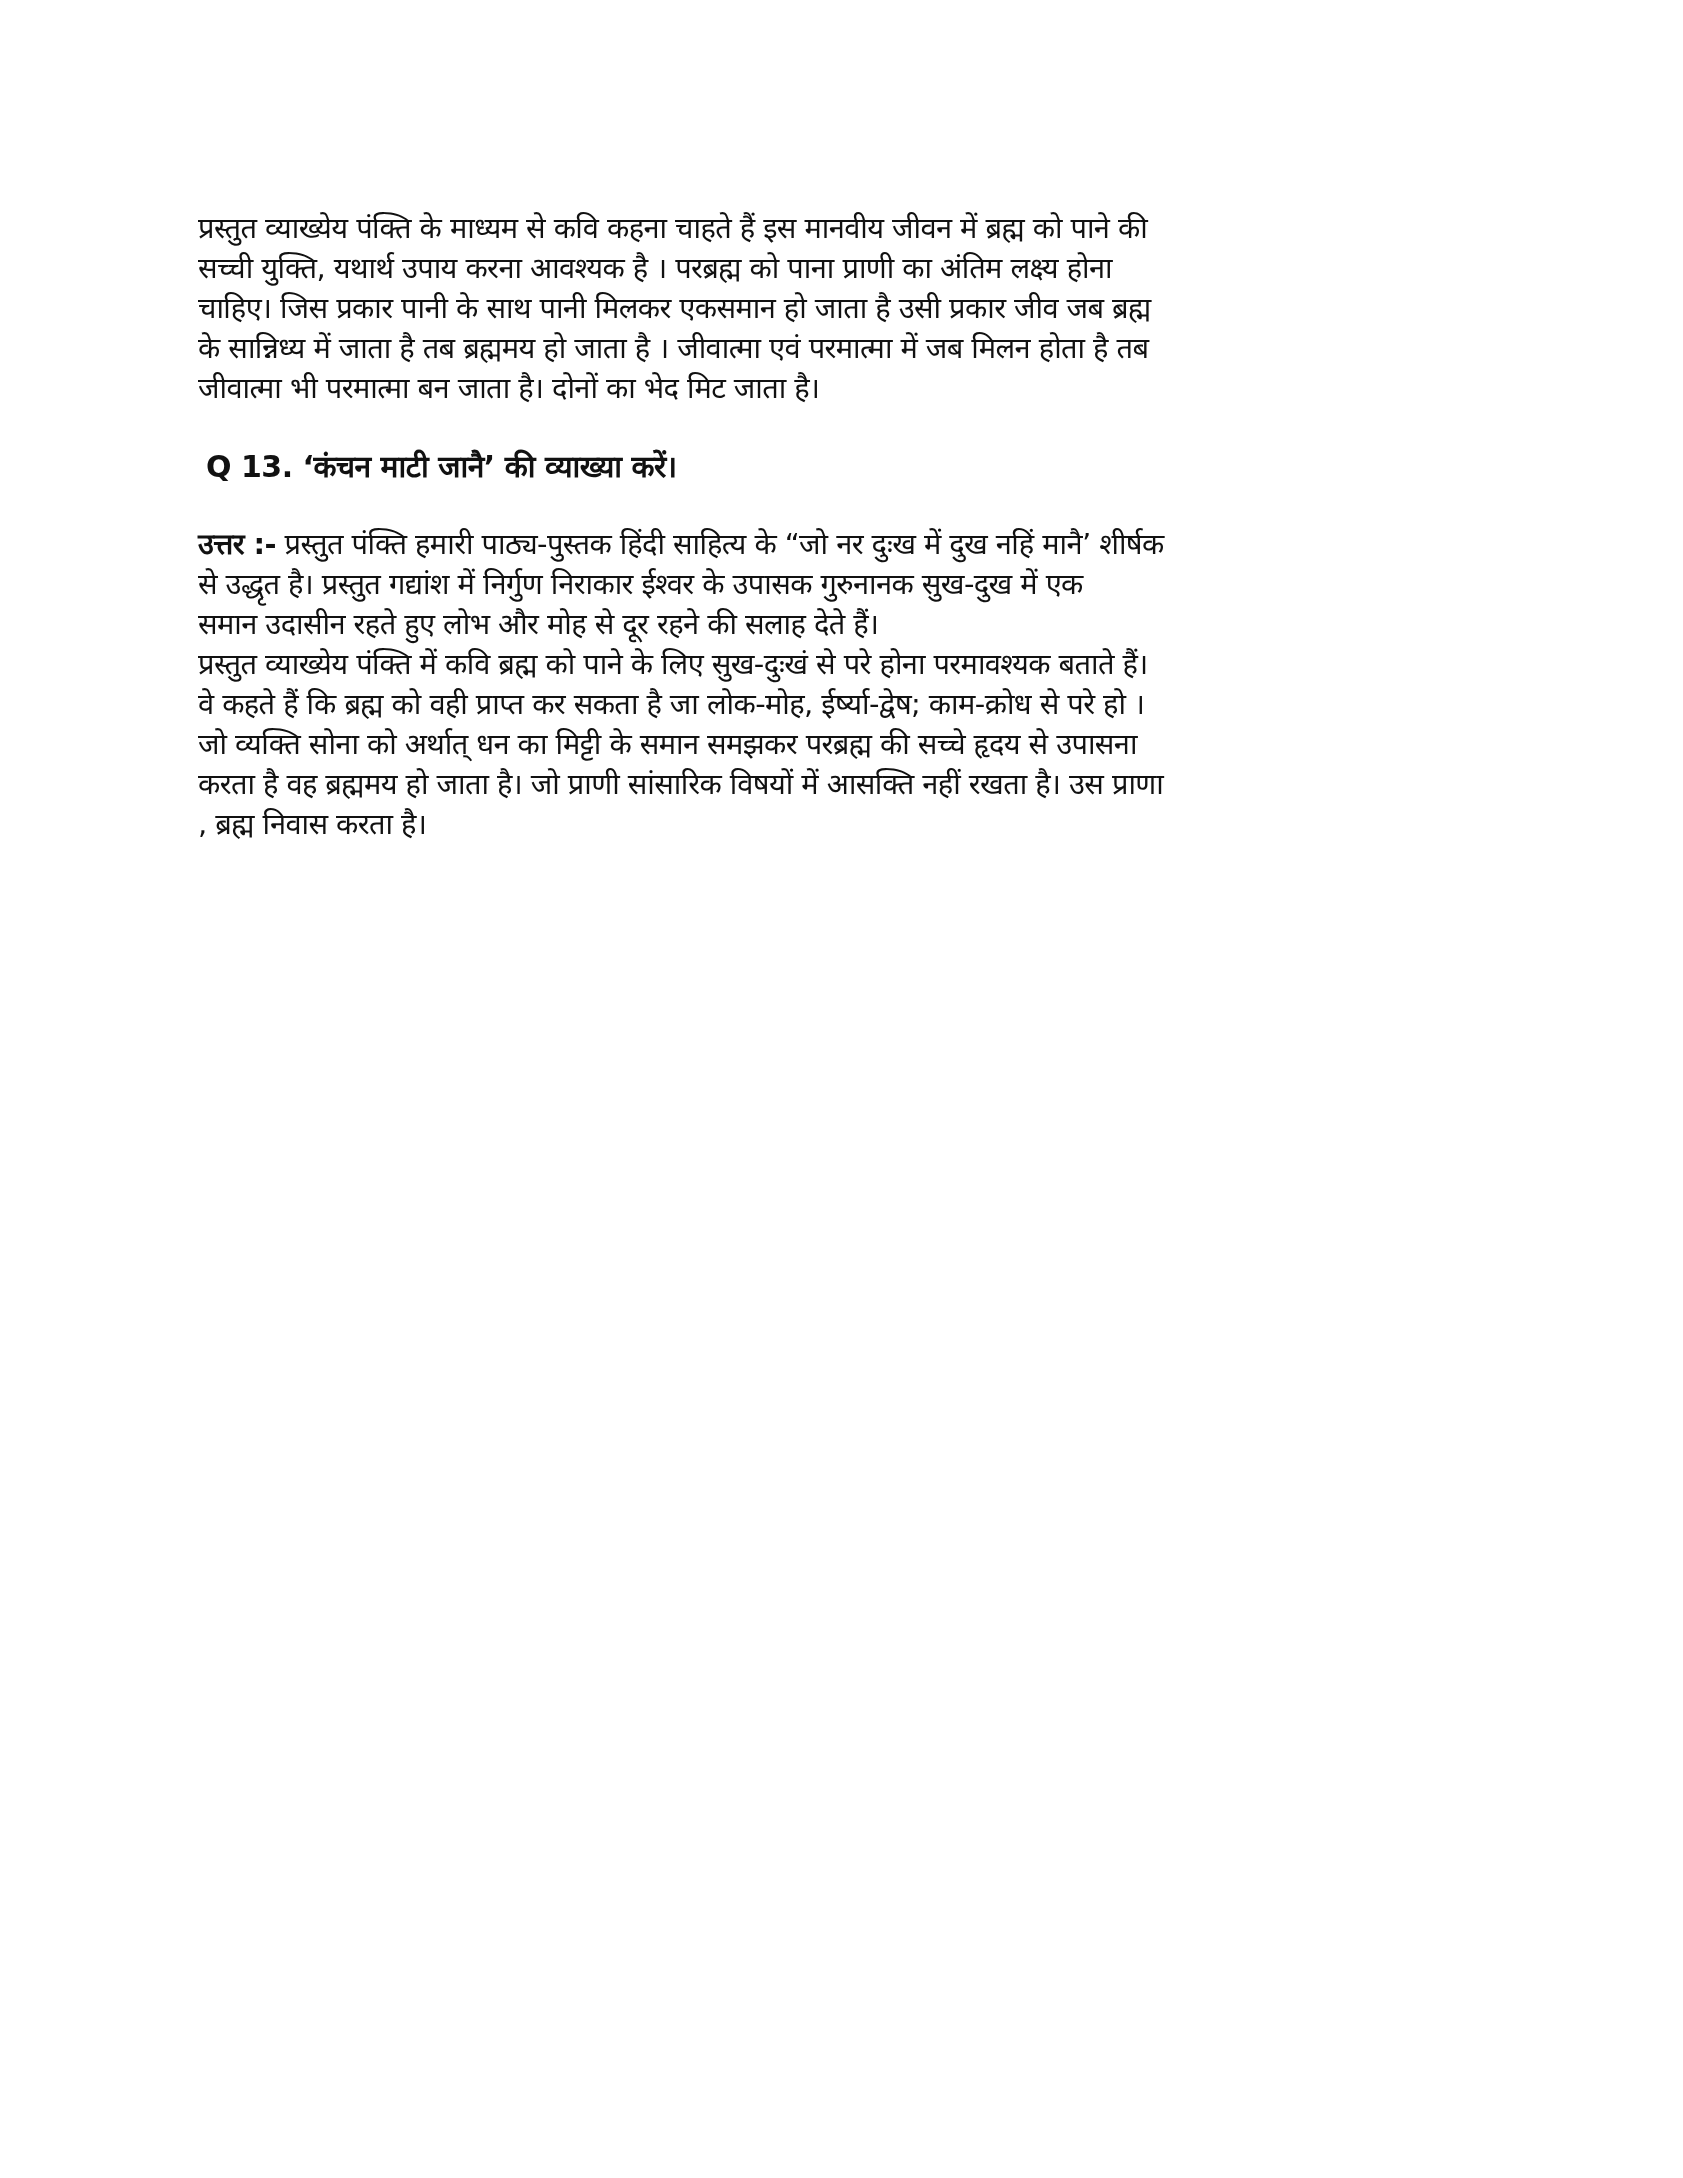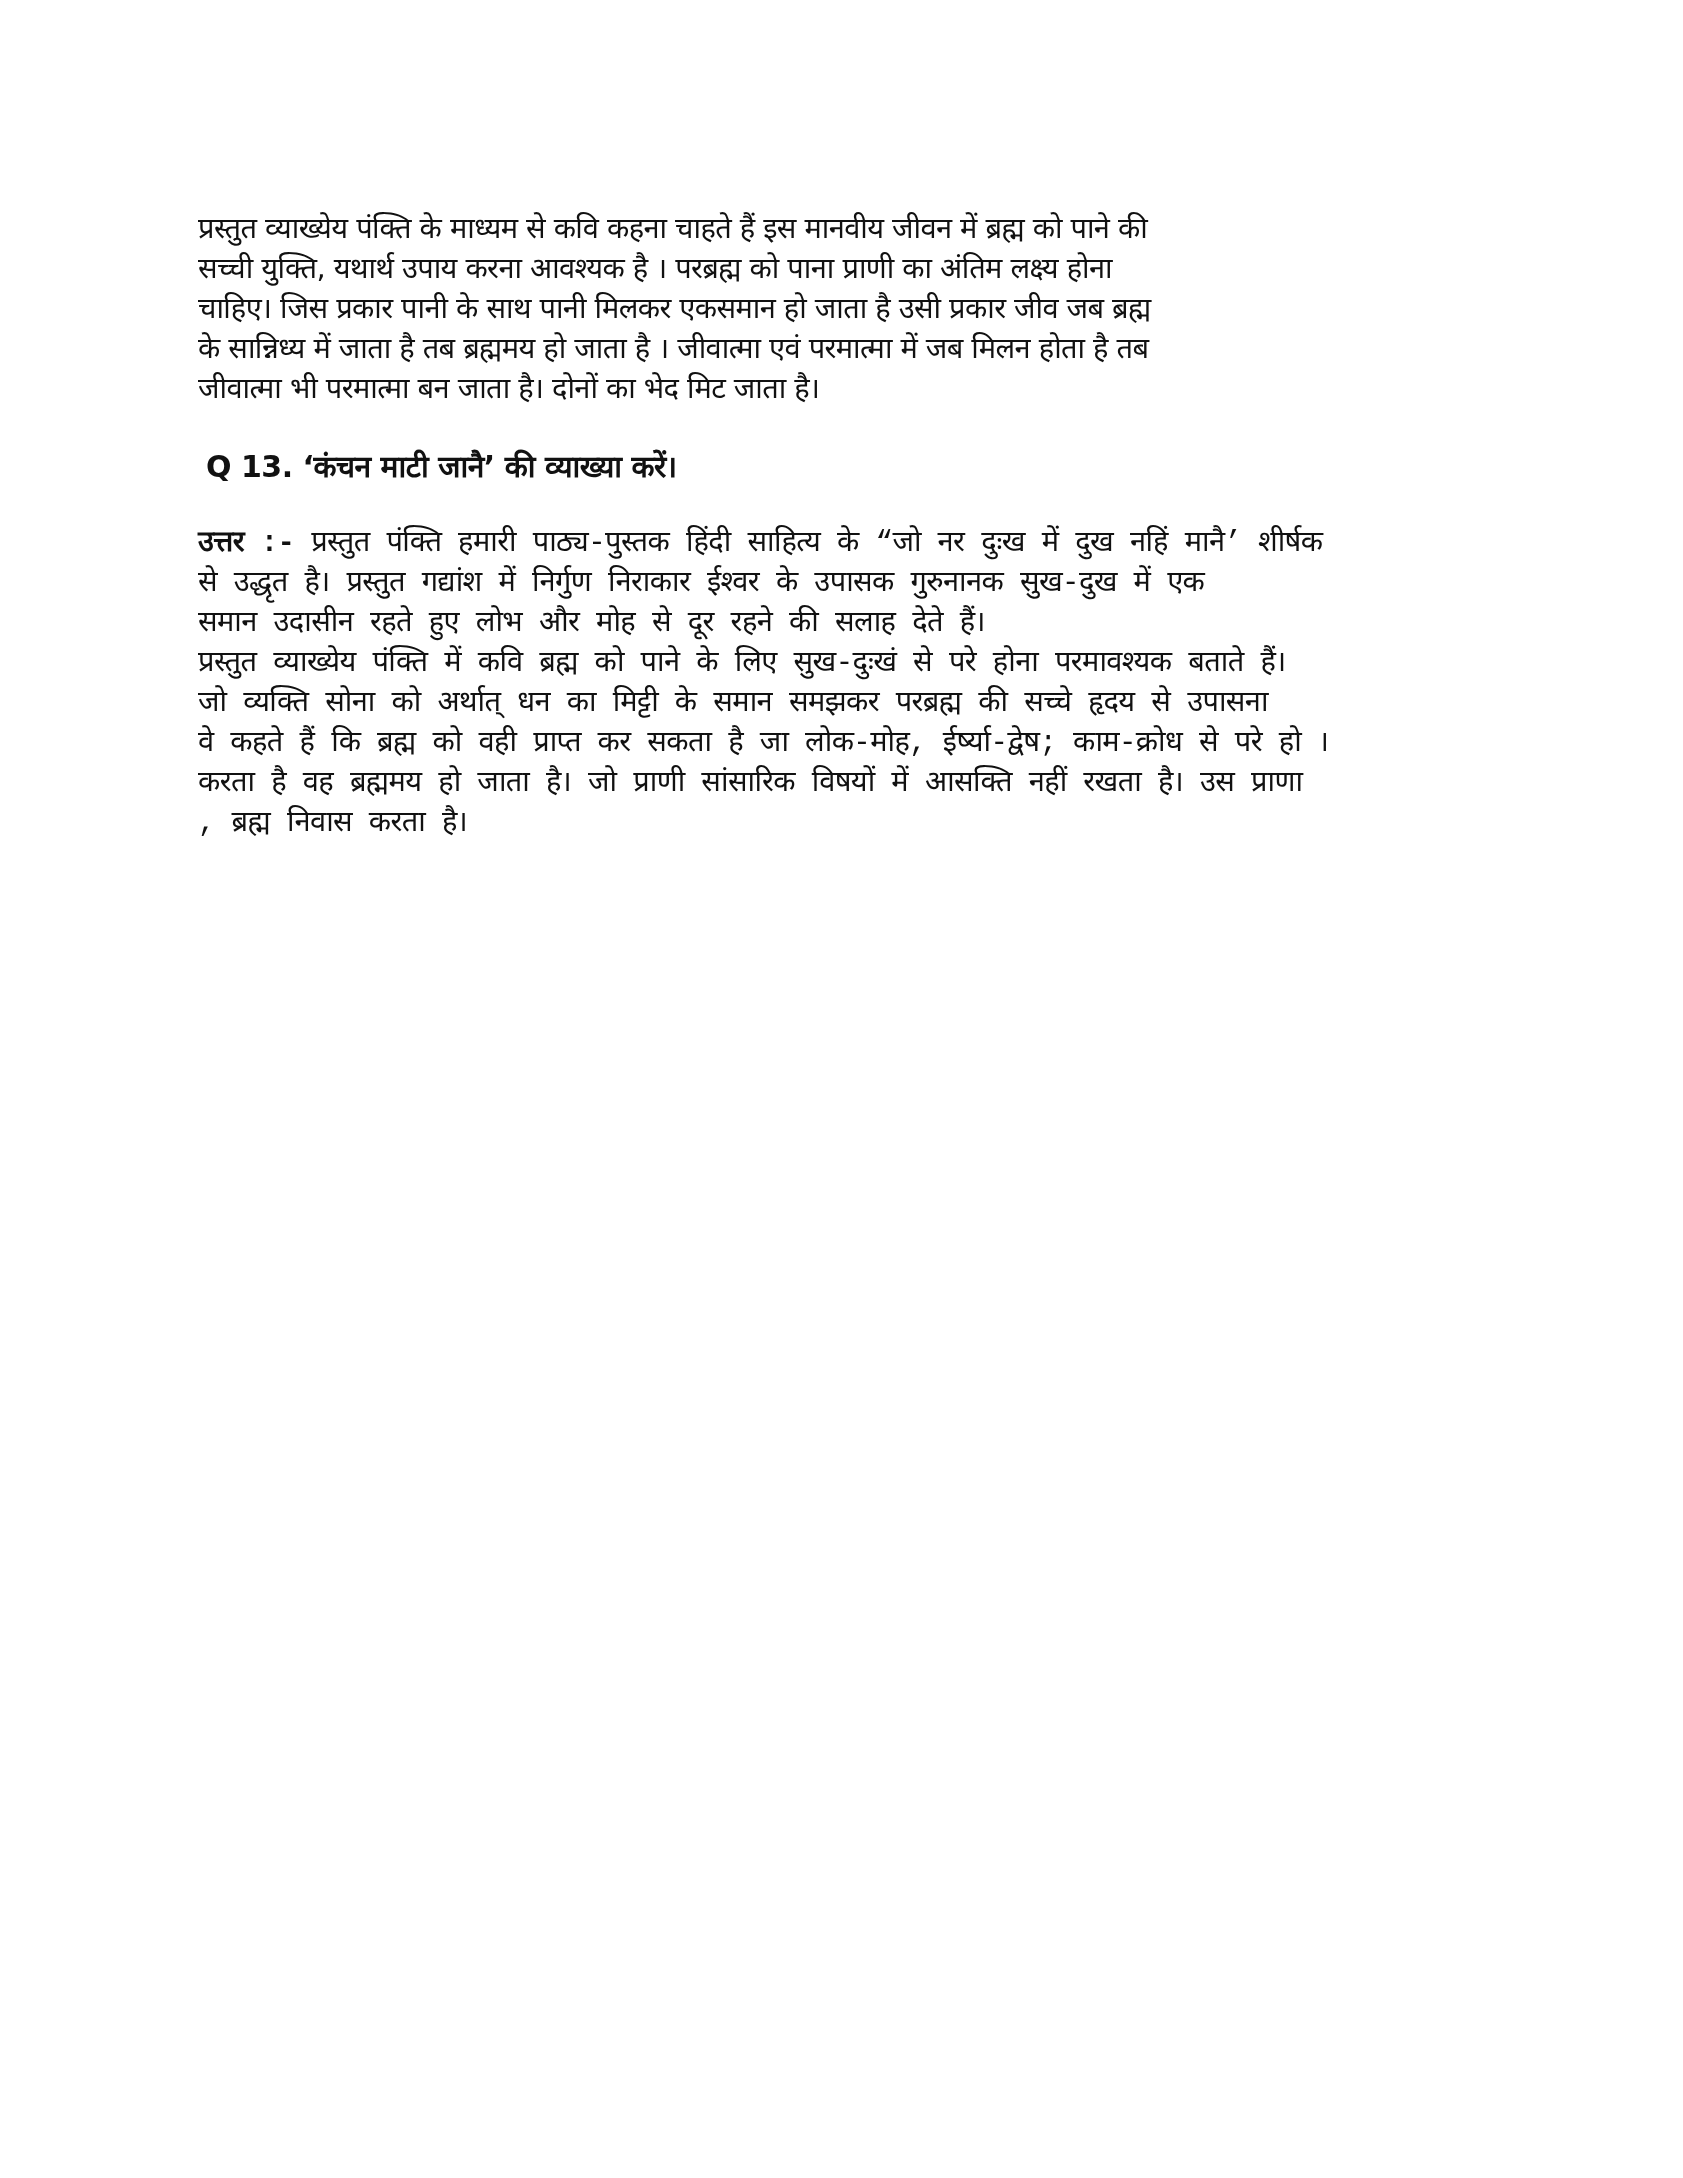--- a/index.html
+++ b/index.html
@@ -36,21 +36,20 @@
       margin: 8px;
       margin-top: 38px;
       font-size: 30px;
       font-weight: bold;
       line-height: 42px;
       letter-spacing: -0.5px;
       white-space: nowrap;
     }
     .answer {
       margin-top: 36px;
-      font-family: Liberation Mono, monospace;
     }
     .answer-label {
       font-weight: bold;
     }
   </style>
 </head>
 <body>
 
 <div class="page">
 
@@ -62,20 +61,20 @@
     <span class="line">जीवात्मा भी परमात्मा बन जाता है। दोनों का भेद मिट जाता है।</span>
   </p>
 
   <h2 class="heading">Q 13. ‘कंचन माटी जानै’ की व्याख्या करें।</h2>
 
   <p class="para answer">
     <span class="line"><span class="answer-label">उत्तर :-</span><span> प्रस्तुत पंक्ति हमारी पाठ्य-पुस्तक हिंदी साहित्य के “जो नर दुःख में दुख नहिं मानै’ शीर्षक</span></span>
     <span class="line">से उद्धृत है। प्रस्तुत गद्यांश में निर्गुण निराकार ईश्वर के उपासक गुरुनानक सुख-दुख में एक</span>
     <span class="line">समान उदासीन रहते हुए लोभ और मोह से दूर रहने की सलाह देते हैं।</span>
     <span class="line">प्रस्तुत व्याख्येय पंक्ति में कवि ब्रह्म को पाने के लिए सुख-दुःखं से परे होना परमावश्यक बताते हैं।</span>
+    <span class="line">वे कहते हैं कि ब्रह्म को वही प्राप्त कर सकता है जा लोक-मोह, ईर्ष्या-द्वेष; काम-क्रोध से परे हो ।</span>
     <span class="line">जो व्यक्ति सोना को अर्थात् धन का मिट्टी के समान समझकर परब्रह्म की सच्चे हृदय से उपासना</span>
-    <span class="line">वे कहते हैं कि ब्रह्म को वही प्राप्त कर सकता है जा लोक-मोह, ईर्ष्या-द्वेष; काम-क्रोध से परे हो ।</span>
     <span class="line">करता है वह ब्रह्ममय हो जाता है। जो प्राणी सांसारिक विषयों में आसक्ति नहीं रखता है। उस प्राणा</span>
     <span class="line">, ब्रह्म निवास करता है।</span>
   </p>
 
 </div>
 
 
 </body></html>

